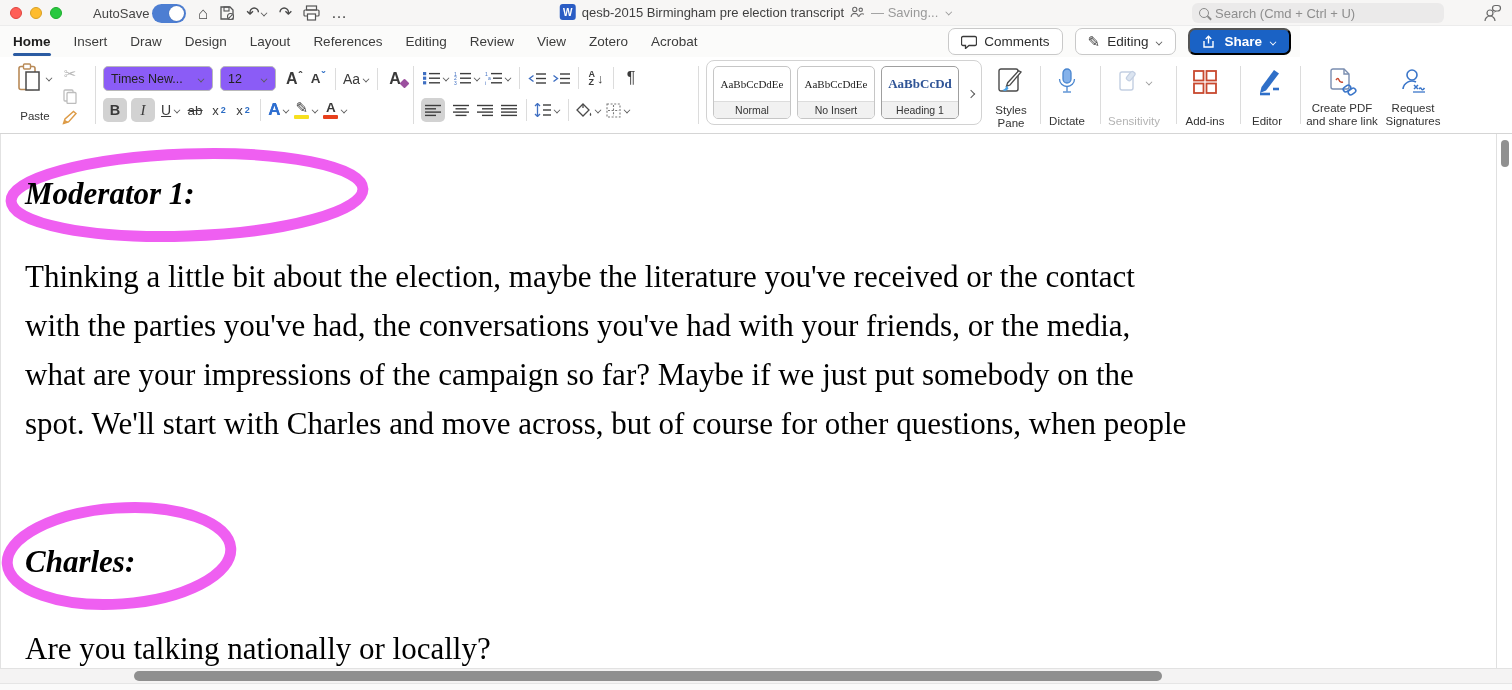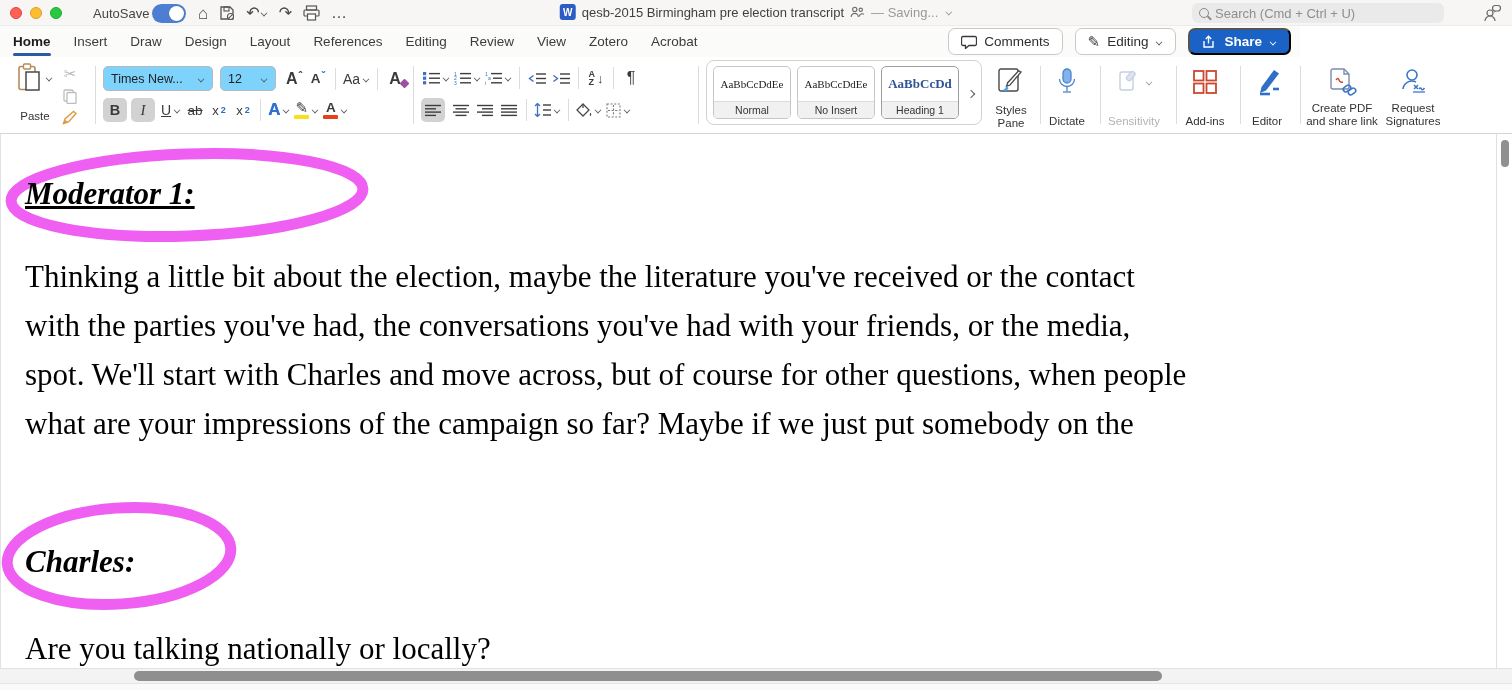--- a/index.html
+++ b/index.html
@@ -54,21 +54,21 @@
   .rbtn{display:flex;align-items:center;justify-content:center;min-width:24px;height:24px;border-radius:5px;cursor:pointer;color:#3a3a3a;gap:2px;padding:0 2px;}
   .rbtn.on{background:#d2d2d2;}
   .row1{position:absolute;top:9px;left:0;display:flex;align-items:center;}
   .row2{position:absolute;top:41px;left:0;display:flex;align-items:center;}
   .biglabel{position:absolute;bottom:6px;width:100%;text-align:center;font-size:11.5px;color:#333;line-height:13px;}
   
   .paste{position:absolute;left:8px;top:6px;width:54px;height:66px;display:flex;flex-direction:column;align-items:center;cursor:pointer;}
   .clip-col{position:absolute;left:62px;top:8px;display:flex;flex-direction:column;gap:6px;align-items:center;}
   .gray-ic{color:#b8b8b8;font-size:15px;cursor:pointer;}
   
-  .selbox{height:25px;border:1px solid #b9b9b9;border-radius:5px;background:#7dd3fc;display:flex;align-items:center;justify-content:space-between;padding:0 7px;font-size:12.5px;color:#222;cursor:pointer;}
+  .selbox{height:25px;border:1px solid #b9b9b9;border-radius:5px;background:#8b5cf6;display:flex;align-items:center;justify-content:space-between;padding:0 7px;font-size:12.5px;color:#222;cursor:pointer;}
   .bigA{font-size:16px;font-weight:600;color:#3a3a3a;}
   .caret{font-size:11px;margin-left:-1px;transform:translateY(-4px);display:inline-block;font-weight:bold;}
   .caret.blue{color:#2b6cc4;}
   .eraserA{position:relative;font-size:16px;font-weight:600;color:#3a3a3a;}
   .eraser{position:absolute;right:-7px;bottom:1px;width:7px;height:7px;background:#9b4f9e;transform:rotate(45deg);border-radius:1px;}
   .bold-b{font-weight:bold;font-size:14.5px;}
   .ital-i{font-style:italic;font-family:"Liberation Serif",serif;font-size:15px;}
   .und-u{text-decoration:underline;font-size:14px;}
   .strike{text-decoration:line-through;font-size:13.5px;}
   .subsup{font-size:13px;}
@@ -533,27 +533,27 @@
       </span>
       <span class="biglabel"><span>Request</span><br><span>Signatures</span></span>
     </div>
   </div>
 
   <div class="doc">
 
     <svg class="annot" style="left:2px;top:12px;" width="372" height="98" viewBox="0 0 372 98">
       <ellipse cx="184" cy="49" rx="176" ry="41" fill="none" stroke="#ef5ff1" stroke-width="11" stroke-linecap="round" transform="rotate(-2 184 49)"></ellipse>
     </svg>
-    <div class="speaker" style="top:42px;text-decoration:underline;">Moderator 1:</div>
+    <div class="speaker" style="top:42px;">Moderator 1:</div>
 
     <div class="para">
       <div>Thinking a little bit about the election, maybe the literature you've received or the contact</div>
       <div>with the parties you've had, the conversations you've had with your friends, or the media,</div>
+      <div>what are your impressions of the campaign so far? Maybe if we just put somebody on the</div>
       <div>spot. We'll start with Charles and move across, but of course for other questions, when people</div>
-      <div>what are your impressions of the campaign so far? Maybe if we just put somebody on the</div>
     </div>
 
     <svg class="annot" style="left:0px;top:366px;" width="242" height="112" viewBox="0 0 242 112">
       <ellipse cx="118" cy="56" rx="112" ry="48" fill="none" stroke="#ef5ff1" stroke-width="11" stroke-linecap="round" transform="rotate(-4 118 56)"></ellipse>
     </svg>
     <div class="speaker" style="top:410px;">Charles:</div>
 
     <div class="question">Are you talking nationally or locally?</div>
   </div>
 

